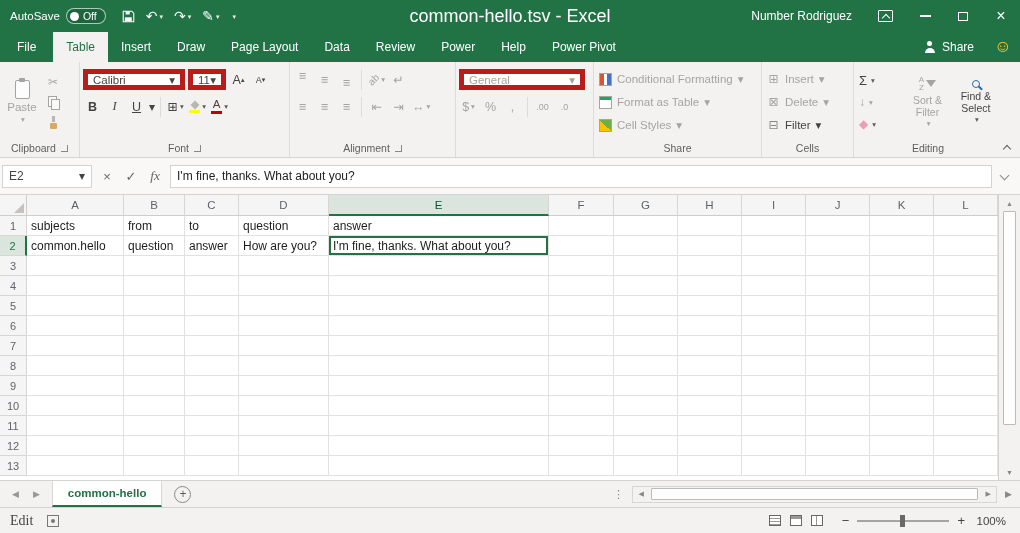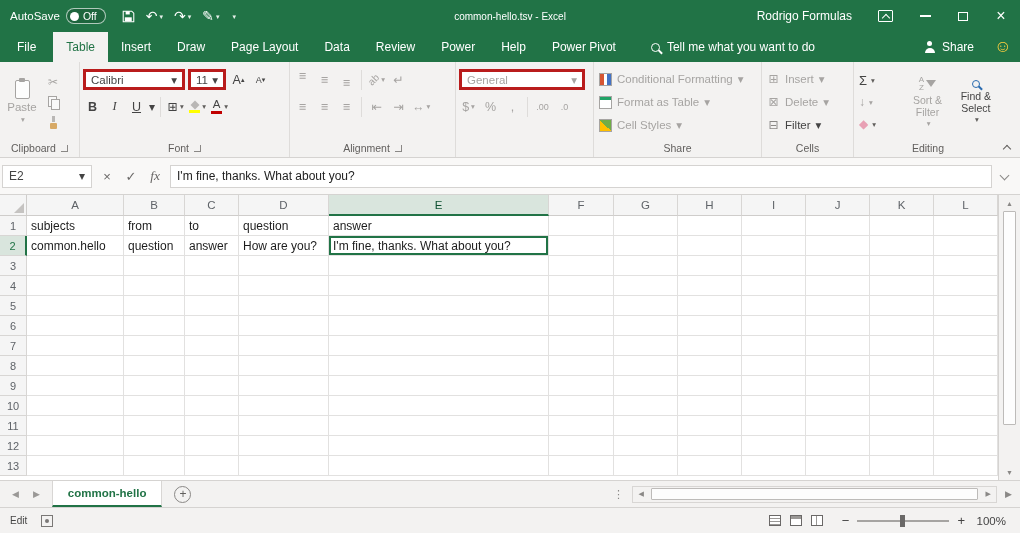--- a/index.html
+++ b/index.html
@@ -8,21 +8,21 @@
   .app { width:1020px; height:533px; display:flex; flex-direction:column; }
 
   
   .titlebar { height:32px; background:#217346; color:#fff; display:flex; align-items:center; padding-left:10px; position:relative; flex:0 0 auto; }
   .autosave { display:flex; align-items:center; gap:6px; font-size:11.5px; }
   .pill { display:flex; align-items:center; gap:4px; border:1px solid rgba(255,255,255,.65); background:rgba(0,0,0,.12); border-radius:9px; padding:1px 8px 1px 3px; font-size:10.5px; }
   .pill .dot { width:9px; height:9px; border-radius:50%; background:#fff; }
   .qat { display:flex; align-items:center; gap:11px; margin-left:16px; }
   .qat .qbtn { display:inline-flex; align-items:center; color:#fff; font-size:14px; line-height:1; cursor:default; }
   .qat .dd { font-size:7px; margin-left:2px; color:#e6f0ea; }
-  .win-title { position:absolute; left:50%; transform:translateX(-50%); font-size:10px; white-space:nowrap; }
+  .win-title { position:absolute; left:50%; transform:translateX(-50%); font-size:18px; white-space:nowrap; }
   .tb-right { margin-left:auto; display:flex; align-items:center; height:100%; }
   .user-name { font-size:12px; margin-right:16px; }
   .rdo { width:15px; height:12px; border:1px solid #fff; border-radius:1px; position:relative; margin-right:4px; }
   .rdo::after { content:""; position:absolute; left:4px; top:4px; width:5px; height:5px; border-left:1.4px solid #fff; border-top:1.4px solid #fff; transform:rotate(45deg); }
   .winbtn { width:38px; height:32px; display:flex; align-items:center; justify-content:center; color:#fff; font-size:14px; }
   .winbtn.close { background:transparent; }
   .min-glyph { width:11px; height:1.5px; background:#fff; display:inline-block; }
   .max-glyph { width:10px; height:9px; border:1.3px solid #fff; display:inline-block; }
 
   
@@ -45,21 +45,21 @@
   .ribbon { height:96px; background:#f3f2f1; border-bottom:1px solid #d5d3d1; display:flex; position:relative; flex:0 0 auto; }
   .rgroup { display:flex; flex-direction:column; border-right:1px solid #dedcda; padding:3px 3px 0; }
   .gcontent { flex:1; display:flex; }
   .gcol { display:flex; flex-direction:column; justify-content:flex-start; }
   .glabel { height:18px; display:flex; align-items:center; justify-content:center; gap:5px; font-size:10.5px; color:#605e5c; }
   .launcher { width:7px; height:7px; border-right:1px solid #8a8886; border-bottom:1px solid #8a8886; display:inline-block; }
   .rrow { display:flex; align-items:center; gap:3px; height:25px; }
   .rbtn { display:inline-flex; align-items:center; justify-content:center; min-width:19px; height:21px; font-size:12.5px; color:#444; padding:0 1px; }
   .rbtn .dd, .lrow .dd, .bigbtn .dd, .paste-btn .dd { font-size:7.5px; color:#605e5c; margin-left:2px; }
   .disabled, .disabled * { color:#a6a4a2 !important; }
-  .combo { background:#fff; border:3px solid #b91c1c; height:21px; display:flex; align-items:center; justify-content:space-between; padding:0 5px; font-size:11.5px; color:#444; }
+  .combo { background:#fff; border:5px solid #b91c1c; height:21px; display:flex; align-items:center; justify-content:space-between; padding:0 5px; font-size:11.5px; color:#444; }
   .vsep { width:1px; height:20px; background:#dedcda; margin:0 2px; }
 
   .paste-btn { width:38px; display:flex; flex-direction:column; align-items:center; justify-content:center; gap:2px; font-size:11.5px; }
   .icon-clipboard { width:15px; height:19px; border:1.3px solid #a6a4a2; border-radius:2px; background:#fdfdfd; position:relative; }
   .icon-clipboard::before { content:""; position:absolute; top:-3px; left:3px; width:6px; height:4px; background:#a6a4a2; border-radius:1px; }
   .mini-col { display:flex; flex-direction:column; justify-content:center; gap:3px; padding-left:3px; }
   .mini { width:18px; height:17px; display:flex; align-items:center; justify-content:center; font-size:12px; color:#8a8886; }
   .icon-copy { position:relative; width:11px; height:12px; display:inline-block; }
   .icon-copy::before, .icon-copy::after { content:""; position:absolute; width:7px; height:9px; border:1.2px solid #a6a4a2; background:#f9f9f9; }
   .icon-copy::before { left:0; top:0; } .icon-copy::after { left:3px; top:3px; }
@@ -128,21 +128,21 @@
   .new-sheet { width:17px; height:17px; border:1px solid #8a8886; border-radius:50%; align-self:center; margin-left:12px; display:flex; align-items:center; justify-content:center; font-size:12px; color:#605e5c; line-height:1; }
   .sb-spacer { flex:1; }
   .sb-dots { align-self:center; color:#8a8886; font-size:11px; padding:0 8px; }
   .hscroll { width:365px; align-self:center; height:17px; display:flex; align-items:center; background:#f3f2f1; border:1px solid #d8d6d4; margin-right:8px; }
   .hscroll .scroll-arrow { width:16px; height:100%; }
   .hthumb { height:12px; flex:1; margin:0 2px; background:#fdfdfd; border:1px solid #bdbbb9; border-radius:1px; }
   .sb-end-arrow { align-self:center; color:#8a8886; font-size:9px; padding:0 8px 0 0; }
 
   
   .statusbar { height:26px; background:#f3f2f1; border-top:1px solid #d5d3d1; display:flex; align-items:center; flex:1; }
-  .mode-label { margin-left:10px; font-size:10px; color:#444; }
+  .mode-label { margin-left:10px; font-size:14px; color:#444;font-family:Liberation Serif, serif; }
   .macro-icon { width:12px; height:12px; border:1px solid #7a7876; margin-left:14px; position:relative; }
   .macro-icon::after { content:""; position:absolute; left:3px; top:3px; width:4px; height:4px; background:#7a7876; border-radius:50%; }
   .sb-right { margin-left:auto; display:flex; align-items:center; gap:9px; padding-right:14px; }
   .view-icon { width:12px; height:11px; border:1px solid #6a6867; display:inline-block; background:#fff; }
   .view-icon.normal { background:repeating-linear-gradient(#fff 0 2px,#9a9896 2px 3px); }
   .view-icon.pagelayout { background:linear-gradient(#9a9896 3px,#fff 3px); }
   .view-icon.pagebreak { background:linear-gradient(90deg,#fff 4px,#9a9896 4px 5px,#fff 5px); }
   .zoom-ctl { display:flex; align-items:center; gap:8px; margin-left:10px; }
   .zoom-track { width:92px; height:2px; background:#a6a4a2; position:relative; }
   .zoom-thumb { position:absolute; left:43px; top:-5px; width:5px; height:12px; background:#6a6867; }
@@ -181,21 +181,21 @@
       <span class="qbtn">
           <span>✎</span>
           <span class="dd">▾</span>
         </span>
       <span class="qbtn">
           <span class="dd">▾</span>
         </span>
     </div>
     <div class="win-title">common-hello.tsv - Excel</div>
     <div class="tb-right">
-      <span class="user-name">Rodrigo Formulas</span>
+      <span class="user-name">Number Rodriguez</span>
       <span class="winbtn">
           <span class="rdo"></span>
         </span>
       <span class="winbtn">
           <span class="min-glyph"></span>
         </span>
       <span class="winbtn">
           <span class="max-glyph"></span>
         </span>
       <span class="winbtn close">
@@ -210,24 +210,20 @@
         <div class="rtab active">Table</div>
         <div class="rtab">Insert</div>
         <div class="rtab">Draw</div>
         <div class="rtab">Page Layout</div>
         <div class="rtab">Data</div>
         <div class="rtab">Review</div>
         <div class="rtab">Power</div>
         <div class="rtab">Help</div>
         <div class="rtab">Power Pivot</div>
       </div>
-    <div class="tellme">
-      <span class="mag"></span>
-      <span>Tell me what you want to do</span>
-    </div>
     <div class="tab-spacer"></div>
     <div class="share">
       <span class="person-icon"></span>
       <span>Share</span>
     </div>
     <div class="smiley">
         <span>☺</span>
       </div>
   </div>
 

